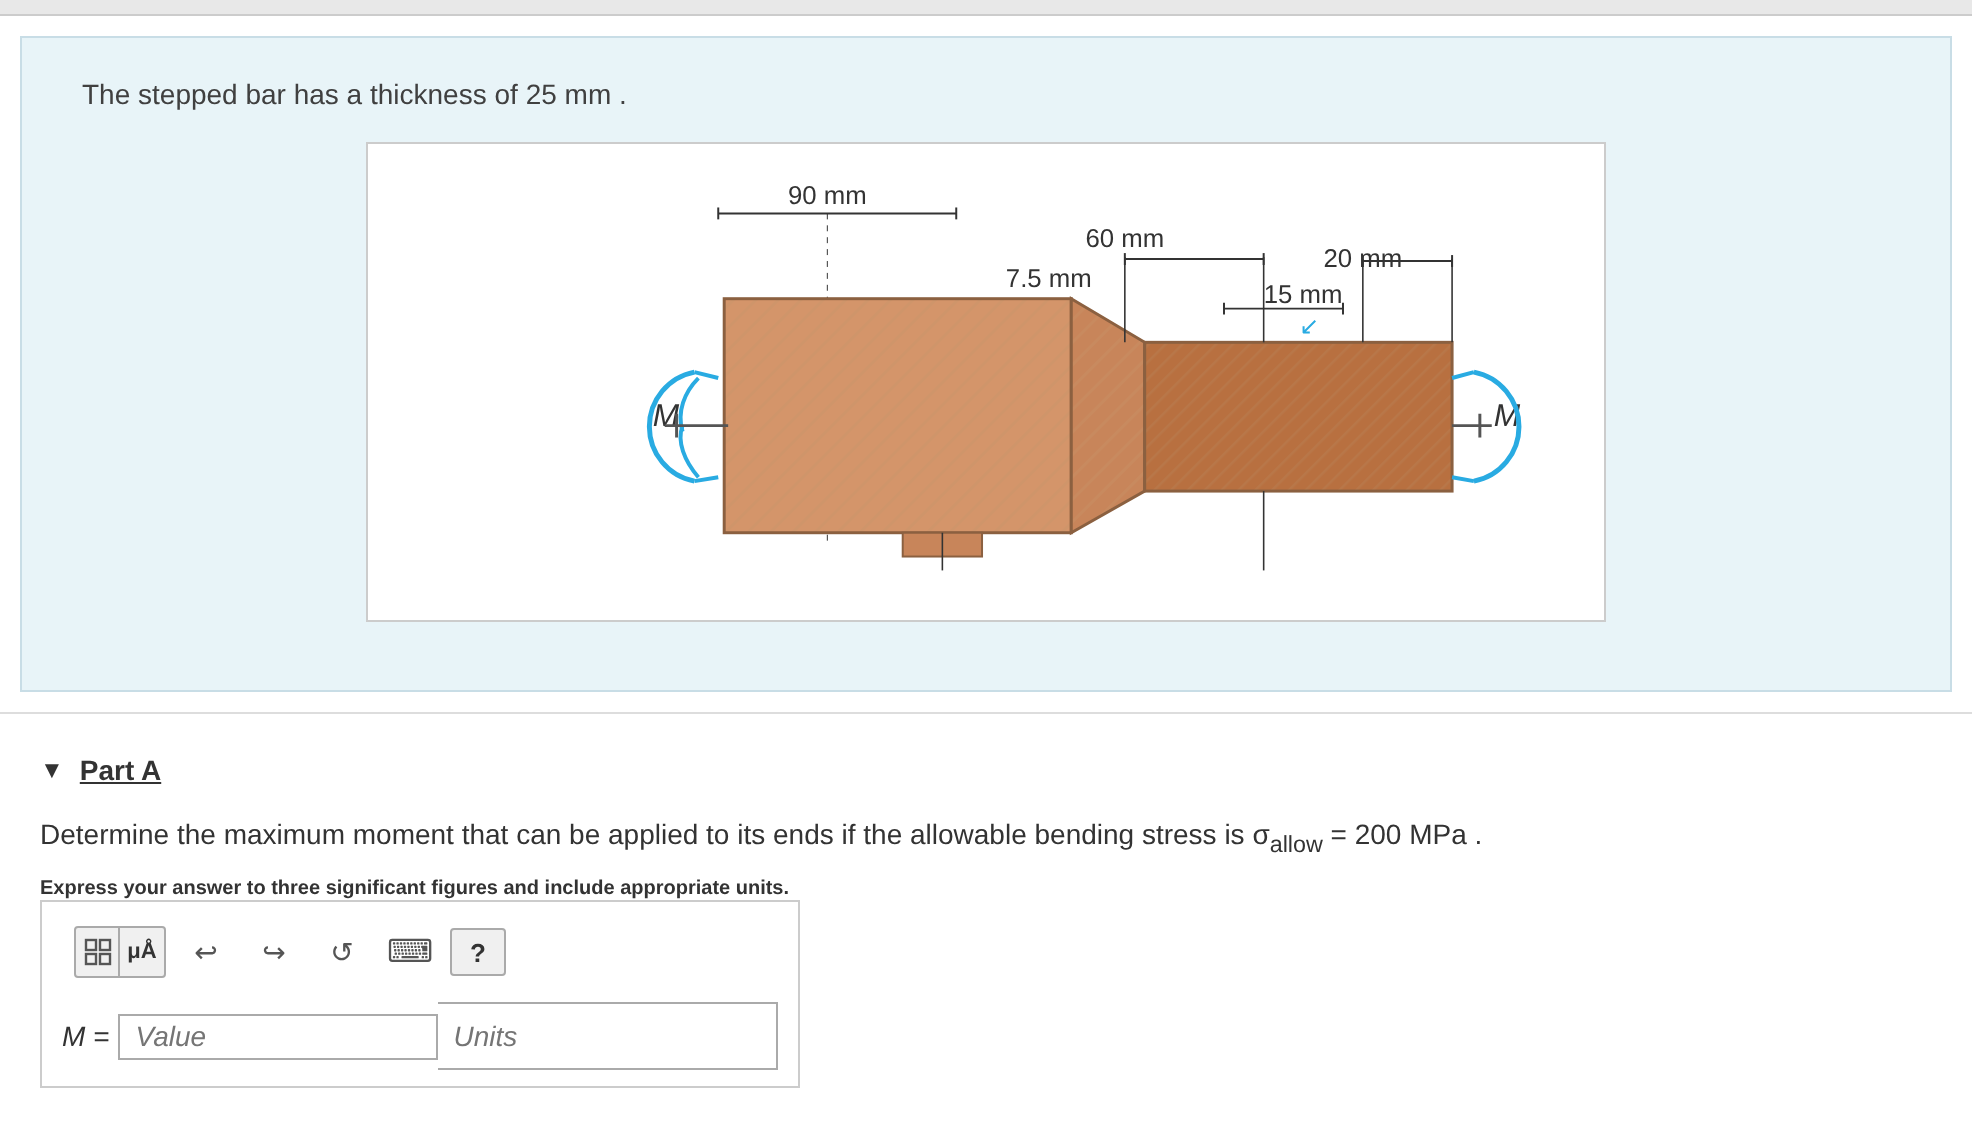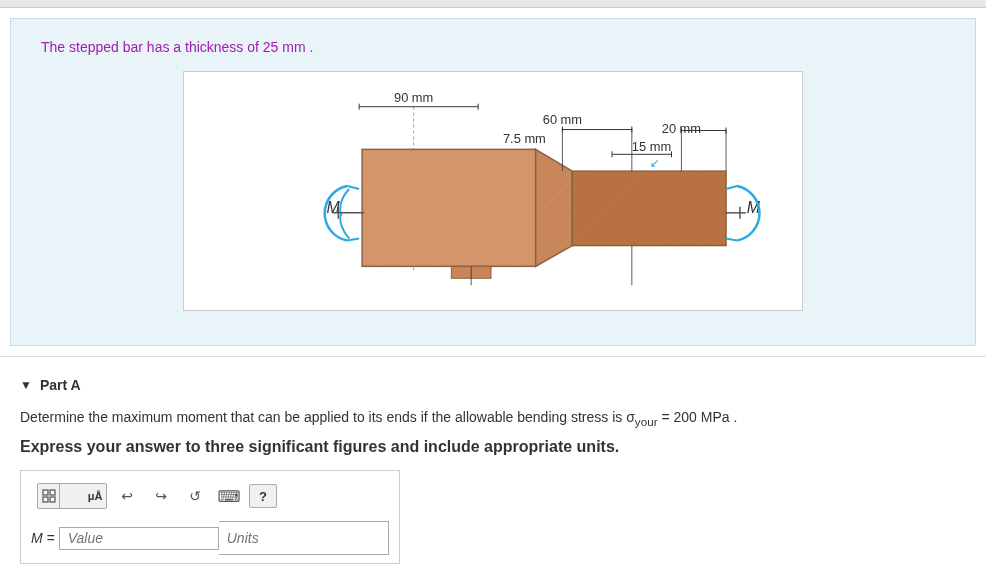--- a/index.html
+++ b/index.html
@@ -21,21 +21,21 @@
     .problem-section {
       background: #e8f4f8;
       padding: 20px 30px 30px 30px;
       margin: 10px;
       border: 1px solid #c8dde6;
     }
 
     .problem-text {
       font-size: 14px;
       margin-bottom: 16px;
-      color: #a21caf;
+      color: #404040;
     }
 
     .diagram-container {
       background: white;
       border: 1px solid #ccc;
       margin: 4px auto;
       width: 620px;
       height: 240px;
       position: relative;
       overflow: hidden;
@@ -66,32 +66,32 @@
 
     .chevron-icon {
       font-size: 12px;
       margin-right: 8px;
       color: #333;
     }
 
     .part-a-title {
       font-weight: bold;
       font-size: 14px;
+      text-decoration: underline;
     }
 
     .question-text {
       font-size: 14px;
       margin-bottom: 8px;
       line-height: 1.5;
     }
 
     .question-bold {
       font-weight: bold;
-      font-size: 16px;
-      margin-bottom: 14px;
+      font-size: 10px;
     }
 
     .answer-box {
       border: 1px solid #ccc;
       display: inline-block;
       padding: 8px 10px;
       background: #fff;
     }
 
     .toolbar {
@@ -129,21 +129,20 @@
       display: inline-flex;
       align-items: center;
       justify-content: center;
       font-size: 10px;
       cursor: pointer;
       border-right: 1px solid #aaa;
     }
 
     .toolbar-btn-group .tbtn:last-child {
       border-right: none;
-      margin-left: 24px;
     }
 
     .toolbar-icon-btn {
       display: inline-flex;
       align-items: center;
       justify-content: center;
       width: 28px;
       height: 24px;
       cursor: pointer;
       font-size: 14px;
@@ -289,21 +288,21 @@
 
 <hr class="divider">
 
 <div class="part-a-section">
   <div class="part-a-header">
     <span class="chevron-icon">▼</span>
     <span class="part-a-title">Part A</span>
   </div>
 
   <p class="question-text">
-    Determine the maximum moment that can be applied to its ends if the allowable bending stress is σ<sub>your</sub> = 200 MPa .
+    Determine the maximum moment that can be applied to its ends if the allowable bending stress is σ<sub>allow</sub> = 200 MPa .
   </p>
 
   <p class="question-bold">Express your answer to three significant figures and include appropriate units.</p>
 
   <div class="answer-box">
     <div class="toolbar">
 
       <div class="toolbar-btn-group">
         <div class="tbtn" title="Matrix">
           <svg width="14" height="14" viewBox="0 0 14 14">

